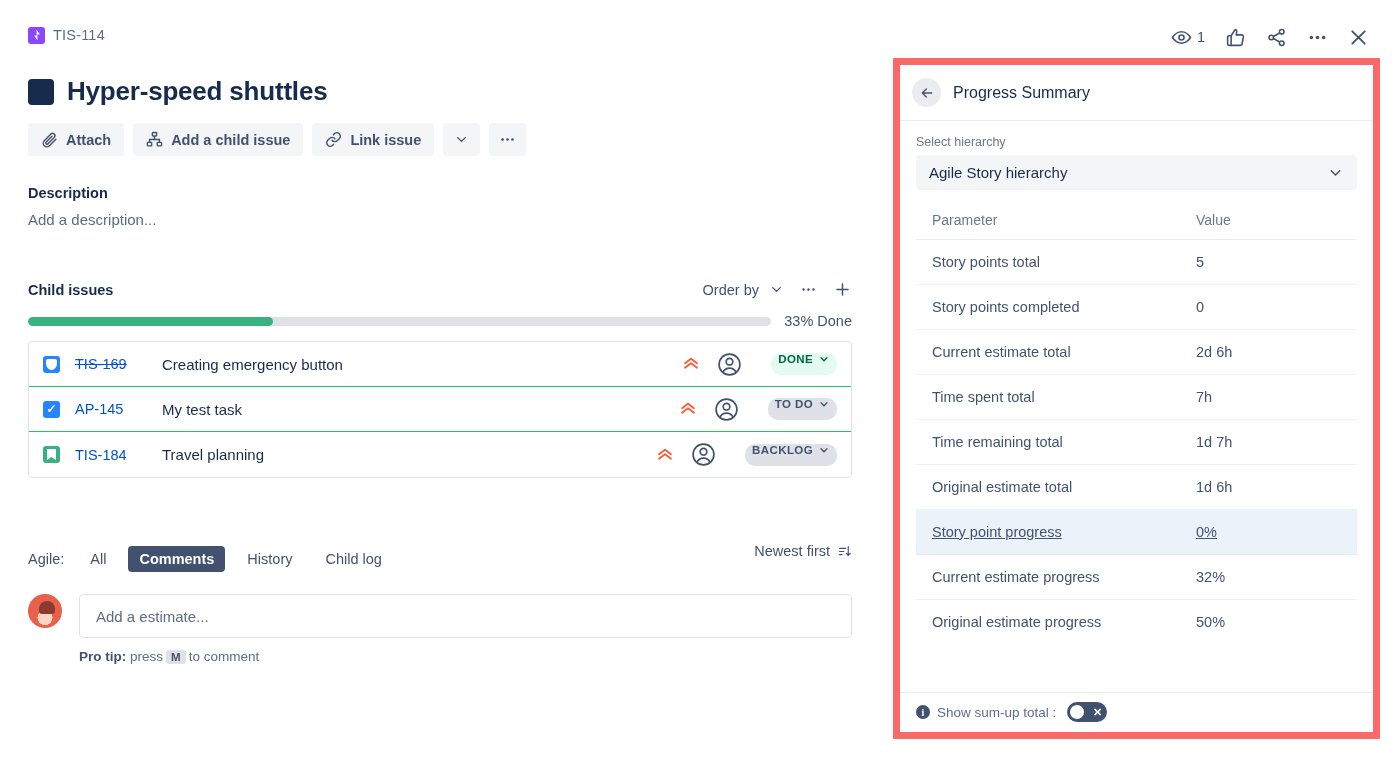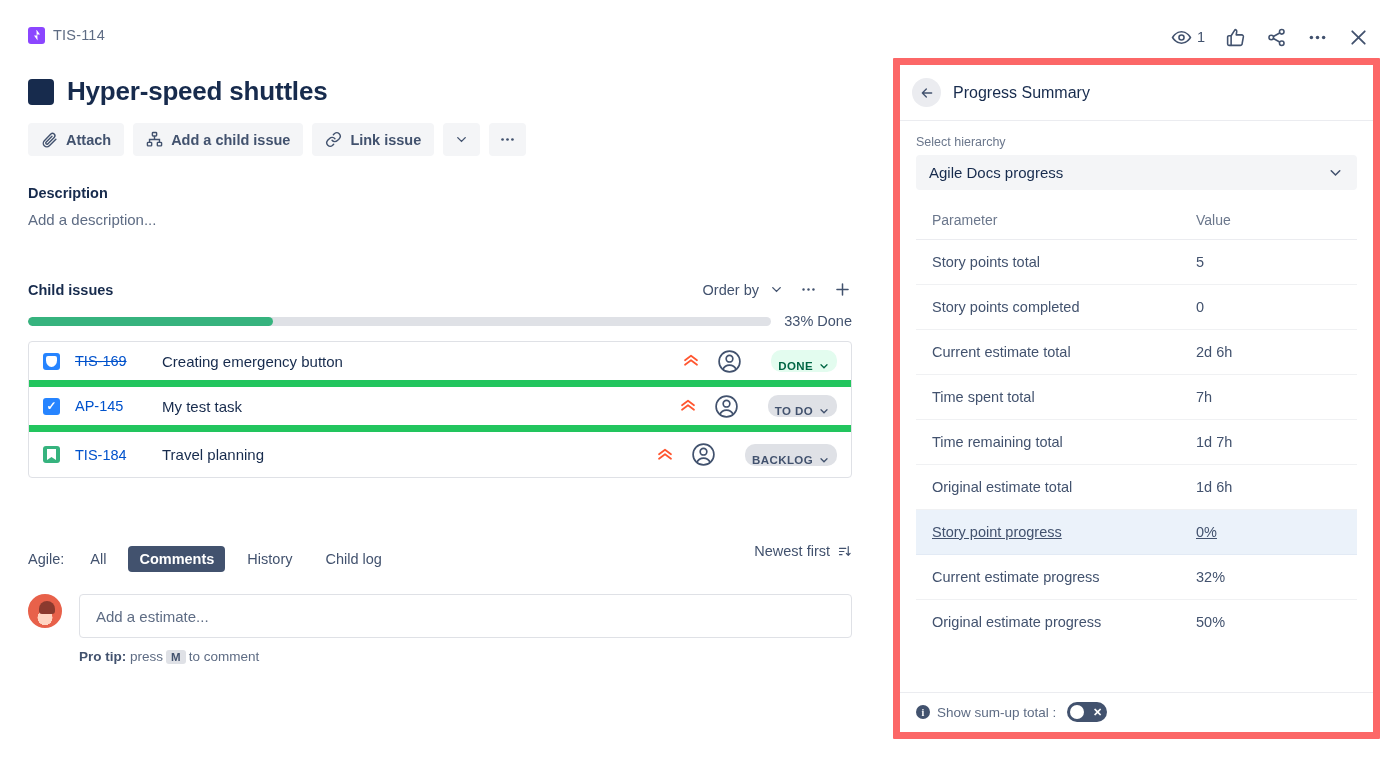--- a/index.html
+++ b/index.html
@@ -64,21 +64,21 @@
   }
   .progress-fill { height: 100%; border-radius: 5px; background: #36B37E; }
   .progress-label { font-size: 14.5px; color: #42526E; white-space: nowrap; }
 
   .child-list {
     margin-top: 12px; border: 1px solid #DFE1E6; border-radius: 4px; overflow: hidden;
     background: #fff;
   }
   .child-row {
     display: flex; align-items: center; height: 45px; padding: 0 14px;
-    border-bottom: 7px solid #22c55e;
+    border-bottom: 1px solid #22c55e;
   }
   .child-row:last-child { border-bottom: none; }
   .type-icon { width: 17px; height: 17px; border-radius: 3px; flex: none; position: relative; }
   .type-icon.bug { background: #2684FF; }
   .type-icon.bug::after {
     content:""; position:absolute; left:3px; top:3px; width:11px; height:11px;
     background:#fff; border-radius:2px 2px 50% 50%/2px 2px 60% 60%;
   }
   .type-icon.task { background: #2684FF; }
   .type-icon.task::after {
@@ -92,21 +92,21 @@
   }
   .child-key { width: 72px; margin-left: 15px; font-size: 14.5px; color: #0052CC; cursor: pointer; }
   .child-key.done { text-decoration: line-through; }
   .child-summary { flex: 1; margin-left: 15px; font-size: 15px; color: #172B4D; cursor: pointer; }
   .child-right { display: flex; align-items: center; gap: 17px; }
 
   .prio-icon { width: 18px; height: 18px; color: #FF5630; display:inline-flex; }
   .avatar-ic { width: 25px; height: 25px; color: #42526E; display:inline-flex; }
 
   .status-badge {
-    display: inline-flex; align-items: flex-end; gap: 5px;
+    display: inline-flex; align-items: flex-start; gap: 5px;
     height: 22px; padding: 0 7px; border-radius: 10px;
     font-size: 11.5px; font-weight: 700; letter-spacing: .4px;
     cursor: pointer; white-space: nowrap; margin-left: 12px;
   }
   .status-badge.done { background: #E3FCEF; color: #006644; }
   .status-badge.todo, .status-badge.backlog { background: #DFE1E6; color: #42526E; }
 
   
   .activity-block { margin-top: 52px; }
   .activity-head { display: flex; align-items: center; justify-content: space-between; }
@@ -486,21 +486,21 @@
                 <path d="M19 12H5M11 6l-6 6 6 6"></path>
               </svg>
           </span>
         </div>
         <div class="panel-title">Progress Summary</div>
       </div>
 
       <div class="panel-body">
         <div class="field-label">Select hierarchy</div>
         <div class="select-box">
-          <span class="select-value">Agile Docs progress</span>
+          <span class="select-value">Agile Story hierarchy</span>
           <span>
             <svg viewBox="0 0 24 24" width="17" height="17" fill="none" stroke="#42526E" stroke-width="2.2" stroke-linecap="round">
                 <path d="M6 9.5l6 6 6-6"></path>
               </svg>
           </span>
         </div>
 
         <table class="params">
           <thead>
             <tr>

